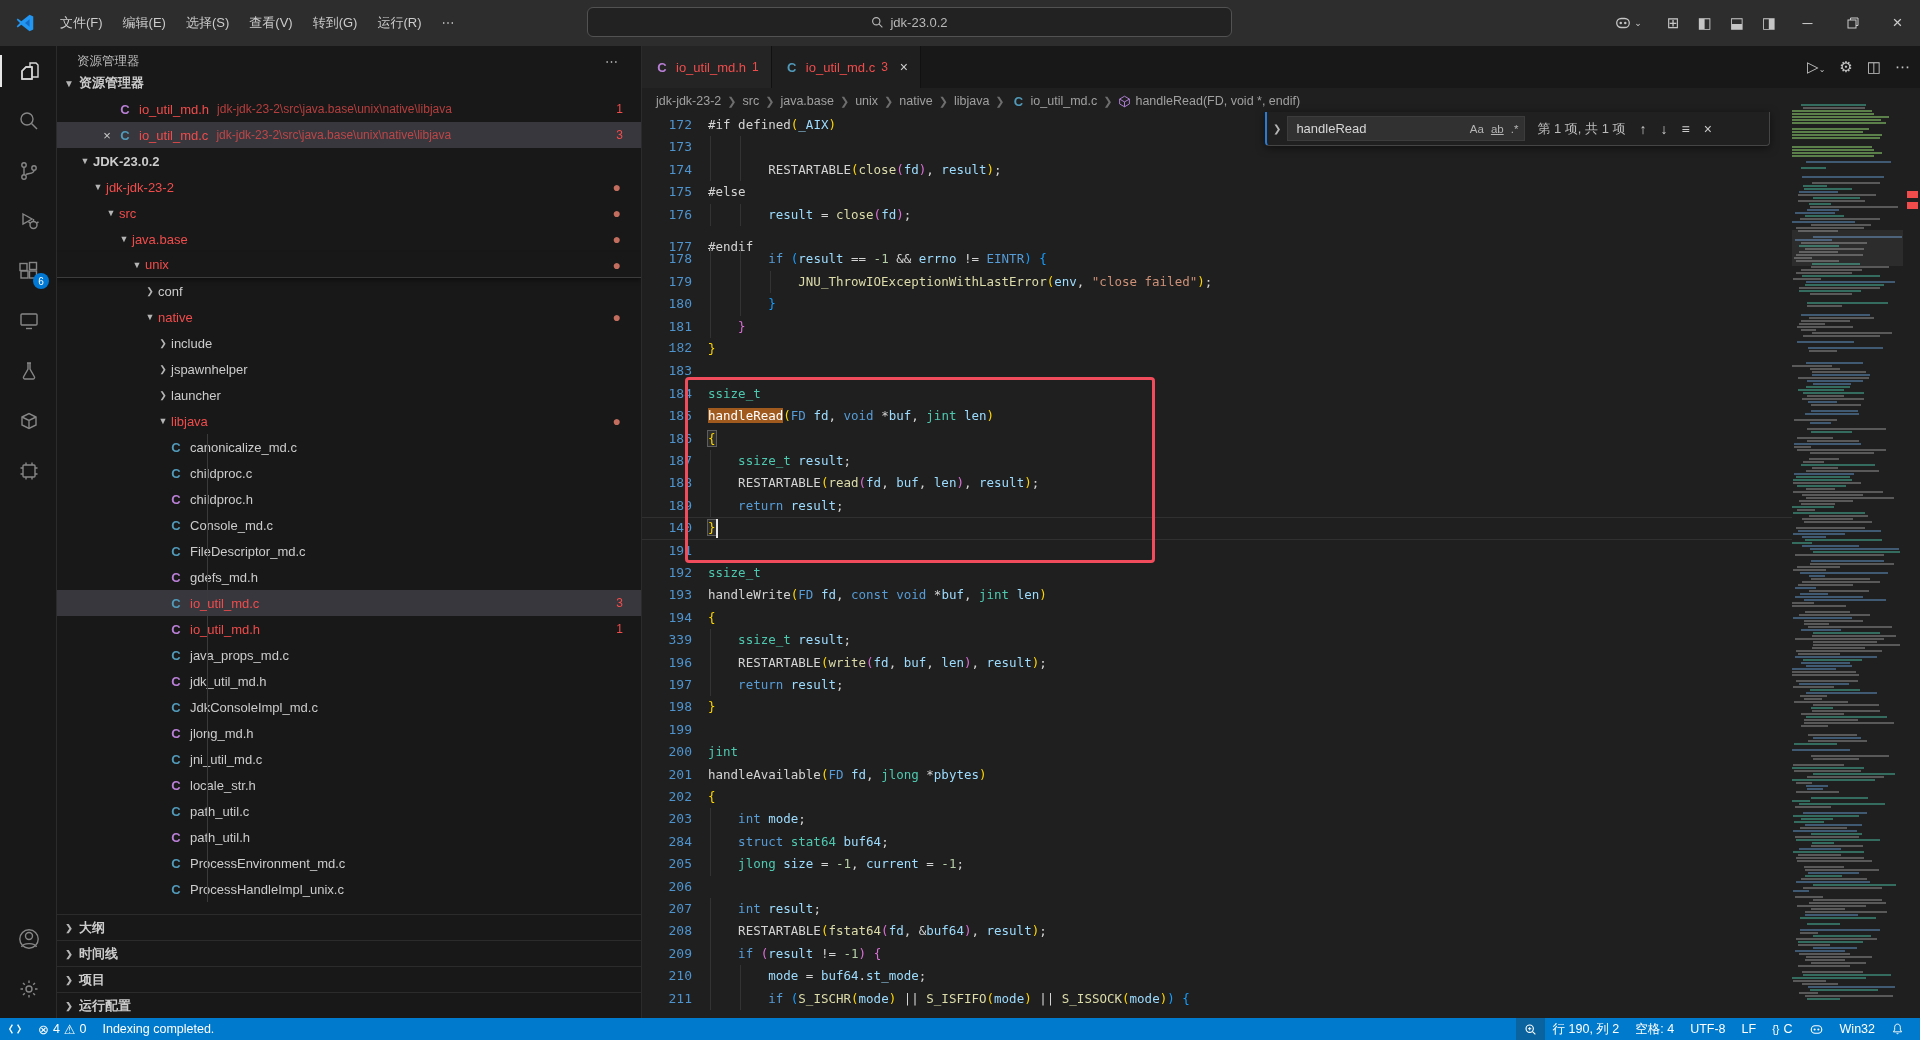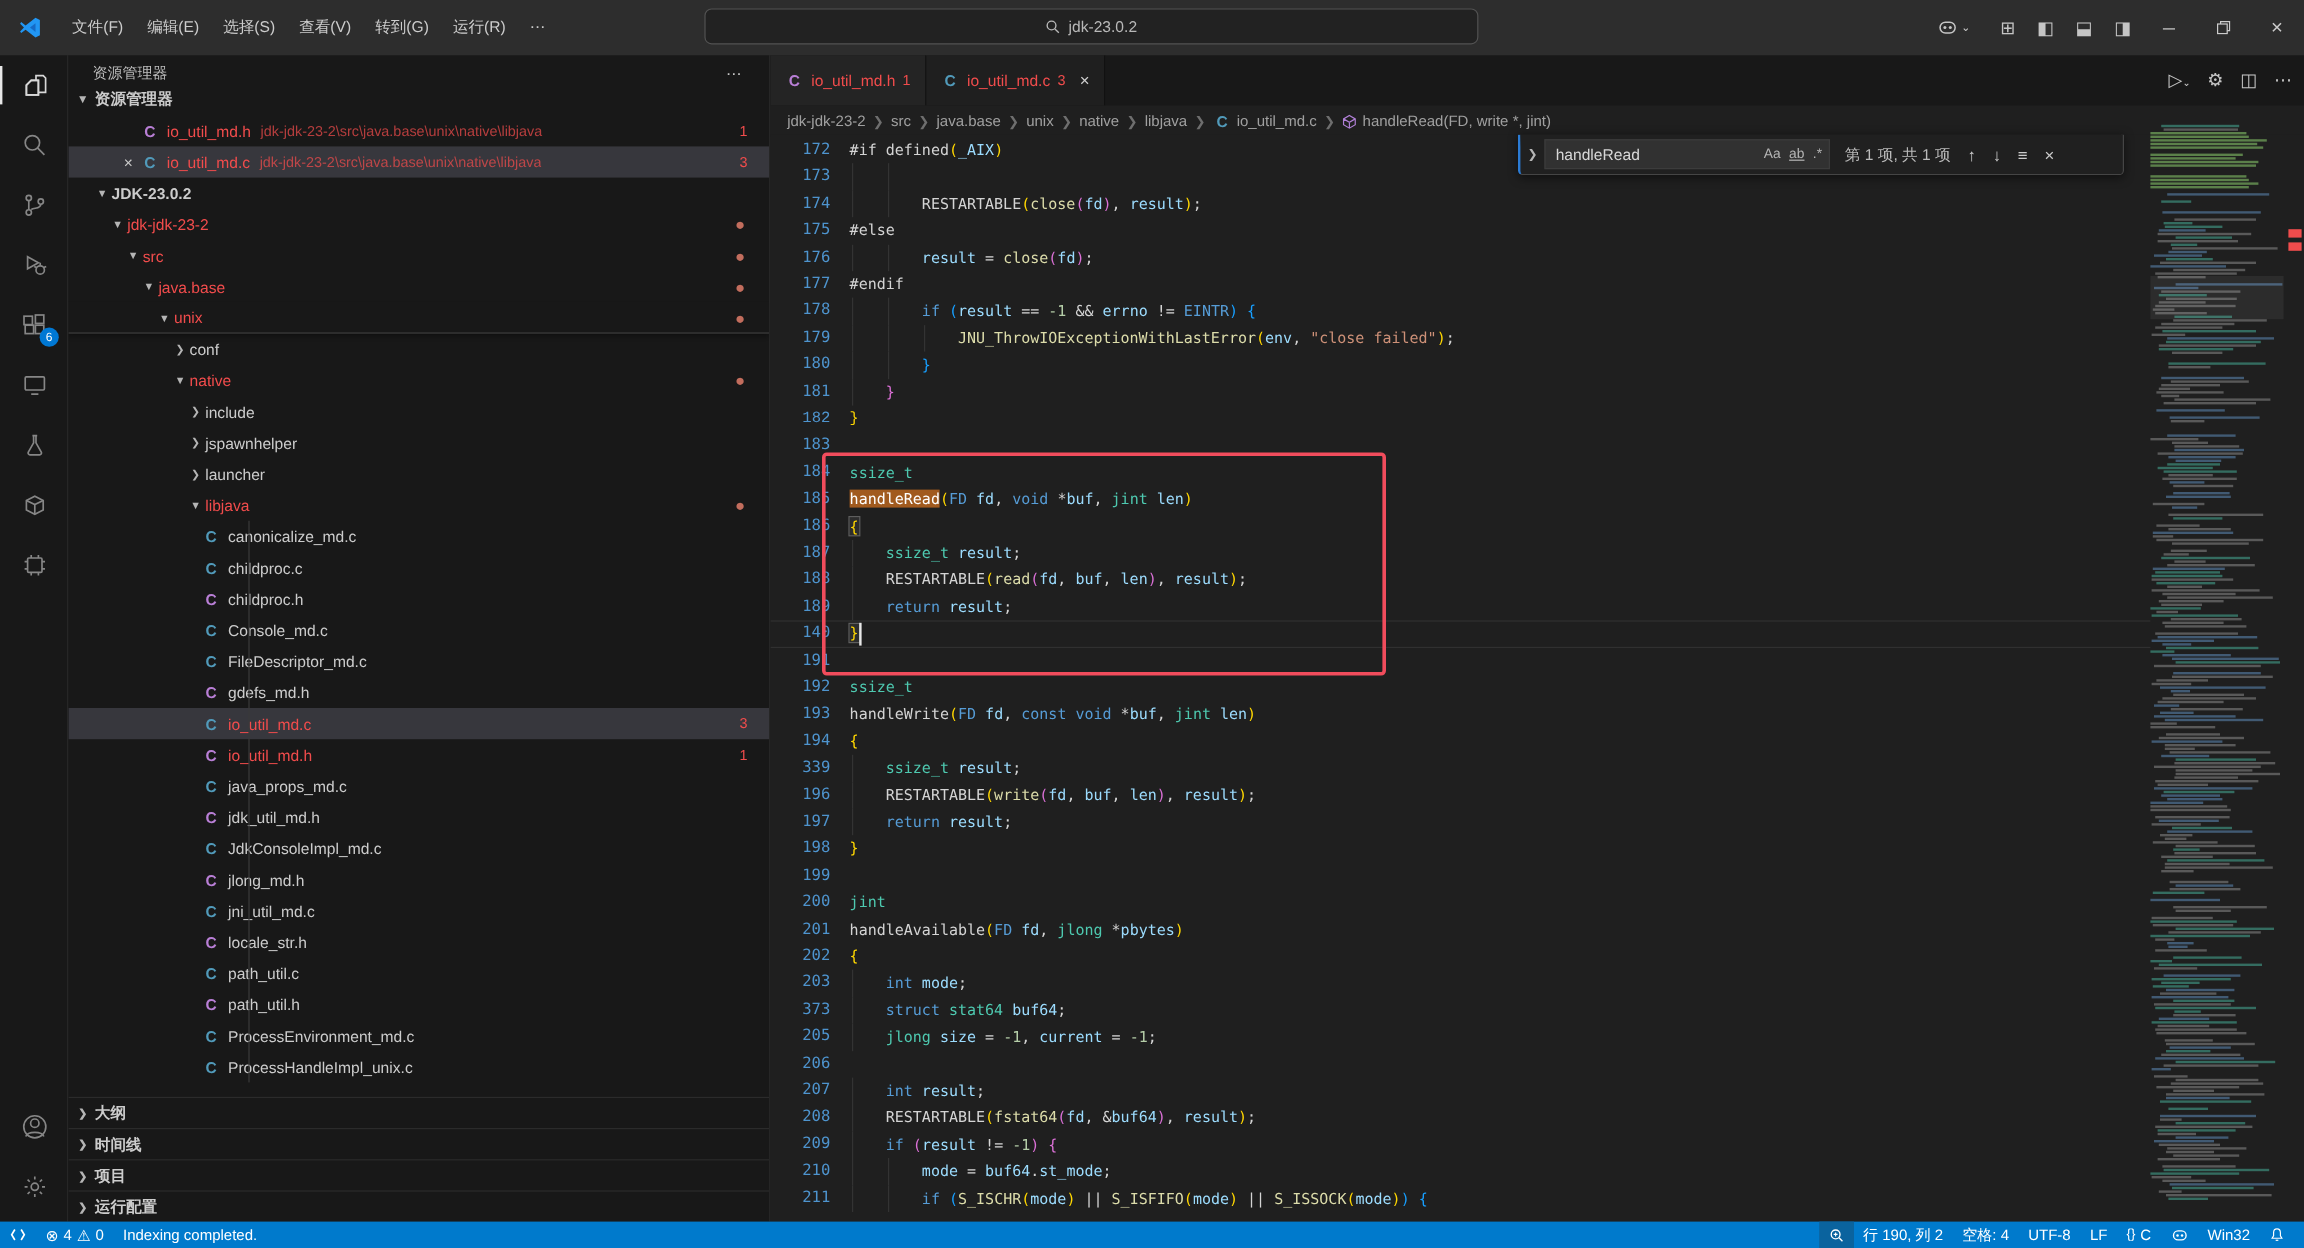--- a/index.html
+++ b/index.html
@@ -463,33 +463,33 @@
     <span class="bc-sep">❯</span>
     <span class="bc-item">
       <span class="cicon" style="color: rgb(81, 154, 186); margin: 0px;">C</span>
       <span>io_util_md.c</span>
     </span>
     <span class="bc-sep">❯</span>
     <span class="bc-item">
       <svg width="13" height="13" viewBox="0 0 16 16">
         <path d="M8 1.5 L14 5 V11 L8 14.5 L2 11 V5 Z M2 5 L8 8.5 L14 5 M8 8.5 V14.5" fill="none" stroke="#b180d7" stroke-width="1.2"></path>
       </svg>
-      <span>handleRead(FD, write *, jint)</span>
+      <span>handleRead(FD, void *, endif)</span>
     </span>
   </div>
 
 <div id="code-area">
   <div id="current-line" style="top: 405.2px;"></div>
   <div id="code-lines">
       <div class="code-line" style="top: 2px;"><span class="ln">172</span><span class="lt"><span class="tok-d">#if defined</span><span class="tok-b1">(</span><span class="tok-v">_AIX</span><span class="tok-b1">)</span></span></div>
       <div class="code-line" style="top: 24.4px;"><span class="ln">173</span><span class="iguide" style="left: 68px;"></span><span class="iguide" style="left: 98.104px;"></span></div>
       <div class="code-line" style="top: 46.8px;"><span class="ln">174</span><span class="iguide" style="left: 68px;"></span><span class="iguide" style="left: 98.104px;"></span><span class="lt"><span class="tok-w">        RESTARTABLE</span><span class="tok-b1">(</span><span class="tok-fn">close</span><span class="tok-b2">(</span><span class="tok-v">fd</span><span class="tok-b2">)</span><span class="tok-w">, </span><span class="tok-v">result</span><span class="tok-b1">)</span><span class="tok-w">;</span></span></div>
       <div class="code-line" style="top: 69.2px;"><span class="ln">175</span><span class="lt"><span class="tok-d">#else</span></span></div>
       <div class="code-line" style="top: 91.6px;"><span class="ln">176</span><span class="iguide" style="left: 68px;"></span><span class="iguide" style="left: 98.104px;"></span><span class="lt"><span class="tok-w">        </span><span class="tok-v">result</span><span class="tok-w"> = </span><span class="tok-fn">close</span><span class="tok-b2">(</span><span class="tok-v">fd</span><span class="tok-b2">)</span><span class="tok-w">;</span></span></div>
-      <div class="code-line" style="top: 114px; text-decoration: underline;"><span class="ln">177</span><span class="lt"><span class="tok-d">#endif</span></span></div>
+      <div class="code-line" style="top: 124px; text-decoration: underline;"><span class="ln">177</span><span class="lt"><span class="tok-d">#endif</span></span></div>
       <div class="code-line" style="top: 136.4px;"><span class="ln">178</span><span class="iguide" style="left: 68px;"></span><span class="iguide" style="left: 98.104px;"></span><span class="lt"><span class="tok-w">        </span><span class="tok-k">if</span><span class="tok-w"> </span><span class="tok-b3">(</span><span class="tok-v">result</span><span class="tok-w"> == </span><span class="tok-nu">-1</span><span class="tok-w"> &amp;&amp; </span><span class="tok-v">errno</span><span class="tok-w"> != </span><span class="tok-k">EINTR</span><span class="tok-b3">)</span><span class="tok-w"> </span><span class="tok-b3">{</span></span></div>
       <div class="code-line" style="top: 158.8px;"><span class="ln">179</span><span class="iguide" style="left: 68px;"></span><span class="iguide" style="left: 98.104px;"></span><span class="iguide" style="left: 128.208px;"></span><span class="lt"><span class="tok-w">            </span><span class="tok-fn">JNU_ThrowIOExceptionWithLastError</span><span class="tok-b1">(</span><span class="tok-v">env</span><span class="tok-w">, </span><span class="tok-s">"close failed"</span><span class="tok-b1">)</span><span class="tok-w">;</span></span></div>
       <div class="code-line" style="top: 181.2px;"><span class="ln">180</span><span class="iguide" style="left: 68px;"></span><span class="iguide" style="left: 98.104px;"></span><span class="lt"><span class="tok-w">        </span><span class="tok-b3">}</span></span></div>
       <div class="code-line" style="top: 203.6px;"><span class="ln">181</span><span class="iguide" style="left: 68px;"></span><span class="lt"><span class="tok-w">    </span><span class="tok-b2">}</span></span></div>
       <div class="code-line" style="top: 226px; font-family: Liberation Mono, monospace;"><span class="ln">182</span><span class="lt"><span class="tok-b1">}</span></span></div>
       <div class="code-line" style="top: 248.4px;"><span class="ln">183</span><span class="lt"></span></div>
       <div class="code-line" style="top: 270.8px;"><span class="ln">184</span><span class="lt"><span class="tok-ty">ssize_t</span></span></div>
       <div class="code-line" style="top: 293.2px;"><span class="ln">185</span><span class="lt"><span class="tok-m">handleRead</span><span class="tok-b1">(</span><span class="tok-k">FD</span><span class="tok-w"> </span><span class="tok-v">fd</span><span class="tok-w">, </span><span class="tok-k">void</span><span class="tok-w"> *</span><span class="tok-v">buf</span><span class="tok-w">, </span><span class="tok-ty">jint</span><span class="tok-w"> </span><span class="tok-v">len</span><span class="tok-b1">)</span></span></div>
       <div class="code-line" style="top: 315.6px;"><span class="ln">186</span><span class="lt"><span class="tok-bm">{</span></span></div>
       <div class="code-line" style="top: 338px;"><span class="ln">187</span><span class="iguide" style="left: 68px;"></span><span class="lt"><span class="tok-w">    </span><span class="tok-ty">ssize_t</span><span class="tok-w"> </span><span class="tok-v">result</span><span class="tok-w">;</span></span></div>
@@ -502,21 +502,21 @@
       <div class="code-line" style="top: 494.8px;"><span class="ln">194</span><span class="lt"><span class="tok-b1">{</span></span></div>
       <div class="code-line" style="top: 517.2px;"><span class="ln">339</span><span class="iguide" style="left: 68px;"></span><span class="lt"><span class="tok-w">    </span><span class="tok-ty">ssize_t</span><span class="tok-w"> </span><span class="tok-v">result</span><span class="tok-w">;</span></span></div>
       <div class="code-line" style="top: 539.6px;"><span class="ln">196</span><span class="iguide" style="left: 68px;"></span><span class="lt"><span class="tok-w">    RESTARTABLE</span><span class="tok-b1">(</span><span class="tok-fn">write</span><span class="tok-b2">(</span><span class="tok-v">fd</span><span class="tok-w">, </span><span class="tok-v">buf</span><span class="tok-w">, </span><span class="tok-v">len</span><span class="tok-b2">)</span><span class="tok-w">, </span><span class="tok-v">result</span><span class="tok-b1">)</span><span class="tok-w">;</span></span></div>
       <div class="code-line" style="top: 562px;"><span class="ln">197</span><span class="iguide" style="left: 68px;"></span><span class="lt"><span class="tok-w">    </span><span class="tok-k">return</span><span class="tok-w"> </span><span class="tok-v">result</span><span class="tok-w">;</span></span></div>
       <div class="code-line" style="top: 584.4px;"><span class="ln">198</span><span class="lt"><span class="tok-b1">}</span></span></div>
       <div class="code-line" style="top: 606.8px;"><span class="ln">199</span><span class="lt"></span></div>
       <div class="code-line" style="top: 629.2px;"><span class="ln">200</span><span class="lt"><span class="tok-ty">jint</span></span></div>
       <div class="code-line" style="top: 651.6px;"><span class="ln">201</span><span class="lt"><span class="tok-w">handleAvailable</span><span class="tok-b1">(</span><span class="tok-k">FD</span><span class="tok-w"> </span><span class="tok-v">fd</span><span class="tok-w">, </span><span class="tok-ty">jlong</span><span class="tok-w"> *</span><span class="tok-v">pbytes</span><span class="tok-b1">)</span></span></div>
       <div class="code-line" style="top: 674px;"><span class="ln">202</span><span class="lt"><span class="tok-b1">{</span></span></div>
       <div class="code-line" style="top: 696.4px;"><span class="ln">203</span><span class="iguide" style="left: 68px;"></span><span class="lt"><span class="tok-w">    </span><span class="tok-k">int</span><span class="tok-w"> </span><span class="tok-v">mode</span><span class="tok-w">;</span></span></div>
-      <div class="code-line" style="top: 718.8px;"><span class="ln">373</span><span class="iguide" style="left: 68px;"></span><span class="lt"><span class="tok-w">    </span><span class="tok-k">struct</span><span class="tok-w"> </span><span class="tok-ty">stat64</span><span class="tok-w"> </span><span class="tok-v">buf64</span><span class="tok-w">;</span></span></div>
+      <div class="code-line" style="top: 718.8px;"><span class="ln">284</span><span class="iguide" style="left: 68px;"></span><span class="lt"><span class="tok-w">    </span><span class="tok-k">struct</span><span class="tok-w"> </span><span class="tok-ty">stat64</span><span class="tok-w"> </span><span class="tok-v">buf64</span><span class="tok-w">;</span></span></div>
       <div class="code-line" style="top: 741.2px;"><span class="ln">205</span><span class="iguide" style="left: 68px;"></span><span class="lt"><span class="tok-w">    </span><span class="tok-ty">jlong</span><span class="tok-w"> </span><span class="tok-v">size</span><span class="tok-w"> = </span><span class="tok-nu">-1</span><span class="tok-w">, </span><span class="tok-v">current</span><span class="tok-w"> = </span><span class="tok-nu">-1</span><span class="tok-w">;</span></span></div>
       <div class="code-line" style="top: 763.6px;"><span class="ln">206</span><span class="lt"></span></div>
       <div class="code-line" style="top: 786px;"><span class="ln">207</span><span class="iguide" style="left: 68px;"></span><span class="lt"><span class="tok-w">    </span><span class="tok-k">int</span><span class="tok-w"> </span><span class="tok-v">result</span><span class="tok-w">;</span></span></div>
       <div class="code-line" style="top: 808.4px;"><span class="ln">208</span><span class="iguide" style="left: 68px;"></span><span class="lt"><span class="tok-w">    RESTARTABLE</span><span class="tok-b1">(</span><span class="tok-fn">fstat64</span><span class="tok-b2">(</span><span class="tok-v">fd</span><span class="tok-w">, &amp;</span><span class="tok-v">buf64</span><span class="tok-b2">)</span><span class="tok-w">, </span><span class="tok-v">result</span><span class="tok-b1">)</span><span class="tok-w">;</span></span></div>
       <div class="code-line" style="top: 830.8px;"><span class="ln">209</span><span class="iguide" style="left: 68px;"></span><span class="lt"><span class="tok-w">    </span><span class="tok-k">if</span><span class="tok-w"> </span><span class="tok-b2">(</span><span class="tok-v">result</span><span class="tok-w"> != </span><span class="tok-nu">-1</span><span class="tok-b2">)</span><span class="tok-w"> </span><span class="tok-b2">{</span></span></div>
       <div class="code-line" style="top: 853.2px;"><span class="ln">210</span><span class="iguide" style="left: 68px;"></span><span class="iguide" style="left: 98.104px;"></span><span class="lt"><span class="tok-w">        </span><span class="tok-v">mode</span><span class="tok-w"> = </span><span class="tok-v">buf64</span><span class="tok-w">.</span><span class="tok-v">st_mode</span><span class="tok-w">;</span></span></div>
       <div class="code-line" style="top: 875.6px;"><span class="ln">211</span><span class="iguide" style="left: 68px;"></span><span class="iguide" style="left: 98.104px;"></span><span class="lt"><span class="tok-w">        </span><span class="tok-k">if</span><span class="tok-w"> </span><span class="tok-b3">(</span><span class="tok-fn">S_ISCHR</span><span class="tok-b1">(</span><span class="tok-v">mode</span><span class="tok-b1">)</span><span class="tok-w"> || </span><span class="tok-fn">S_ISFIFO</span><span class="tok-b1">(</span><span class="tok-v">mode</span><span class="tok-b1">)</span><span class="tok-w"> || </span><span class="tok-fn">S_ISSOCK</span><span class="tok-b1">(</span><span class="tok-v">mode</span><span class="tok-b1">)</span><span class="tok-b3">)</span><span class="tok-w"> </span><span class="tok-b3">{</span></span></div>
     </div>
   <div id="red-box" style="left: 43px; top: 265px; width: 470px; height: 186px; border-color: rgb(241, 76, 92);"></div>
   <div id="cursor" style="left: 73.526px; top: 407.2px;"></div>

